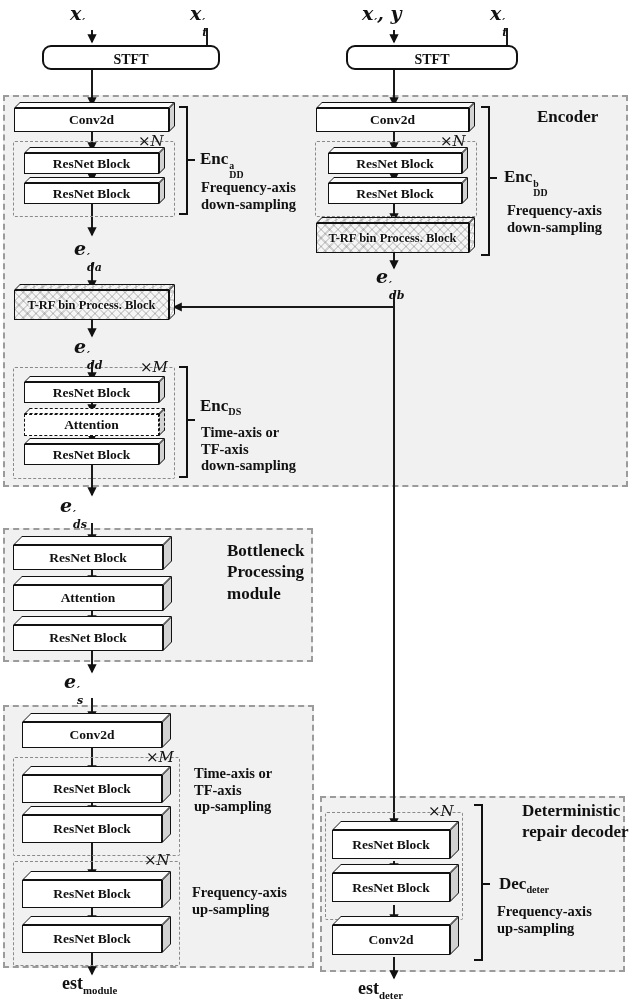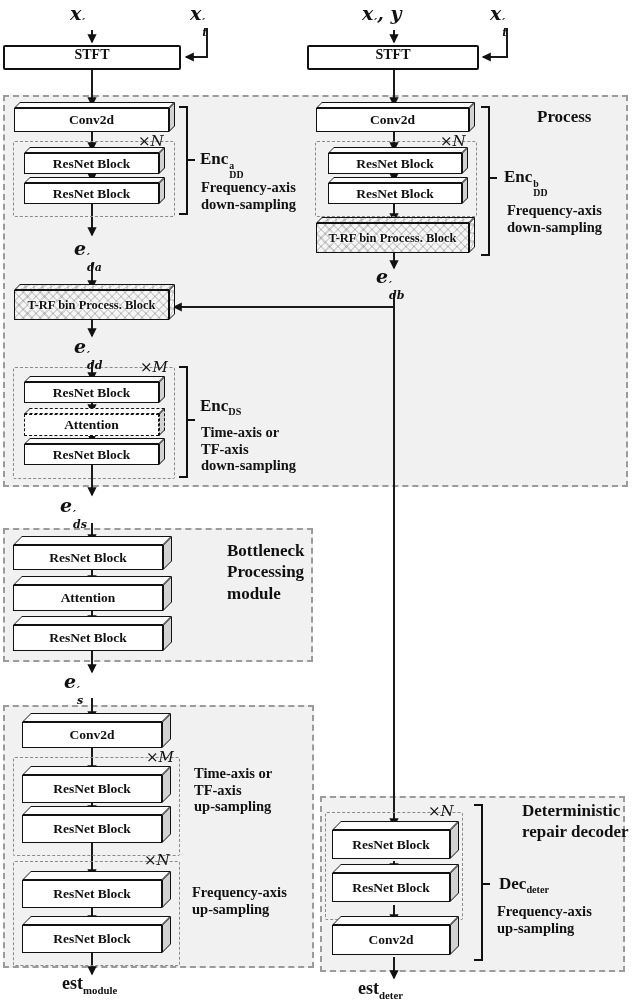--- a/index.html
+++ b/index.html
@@ -27,23 +27,23 @@
     transform-origin:0 0;z-index:1;box-sizing:border-box;}
   .box3d.hatch .front,.box3d.hatch .top,.box3d.hatch .side{
     background-color:#f5f5f5;
     background-image:repeating-linear-gradient(45deg,rgba(0,0,0,.14) 0 1.5px,transparent 1.5px 6px),
                      repeating-linear-gradient(135deg,rgba(0,0,0,.14) 0 1.5px,transparent 1.5px 6px);}
   .box3d.hatch .front span{text-shadow:0 0 3px #fff,0 0 3px #fff,0 0 3px #fff;}
   .box3d.dashedbox .front,.box3d.dashedbox .top,.box3d.dashedbox .side{border-style:dashed;}
   .box3d .front span{white-space:nowrap;}
 
   
-  .pill{position:absolute;background:#fff;border:2px solid #111;border-radius:2px;
-    display:flex;align-items:flex-start;justify-content:center;font-weight:bold;font-size:14px;
-    z-index:10;box-sizing:border-box;}
+  .pill{position:absolute;background:#fff;border:2px solid #111;border-radius:9px;
+    display:flex;align-items:flex-end;justify-content:center;font-weight:bold;font-size:14px;
+    z-index:10;box-sizing:border-box;margin-left:39px;}
 
   
   .t{position:absolute;z-index:15;}
   .caption{font-size:14.5px;line-height:1.14;font-weight:bold;white-space:pre-line;}
   .title{font-size:17px;line-height:1.25;font-weight:bold;white-space:pre-line;}
   .rep{font-family:"DejaVu Serif",serif;font-style:italic;font-size:15px;}
   .math{font-family:"DejaVu Serif",serif;font-style:italic;font-weight:bold;font-size:19px;white-space:nowrap;}
   .func{font-weight:bold;font-size:17px;white-space:nowrap;}
   .scripts{display:inline-grid;grid-template-rows:.9em .9em;font-size:.58em;
     line-height:.9em;vertical-align:-0.55em;margin-left:1px;}
@@ -128,21 +128,21 @@
         <span class="sub">t</span>
       </span></span>
 
   <div class="pill" style="left:3px;top:45px;width:178px;height:25px;">
       <span>STFT</span>
     </div>
   <div class="pill" style="left:307px;top:45px;width:172px;height:25px;">
       <span>STFT</span>
     </div>
 
-  <span class="t title" style="left:537px;top:106px;">Process</span>
+  <span class="t title" style="left:537px;top:106px;">Encoder</span>
 
   <div class="box3d" style="left:14px;top:108px;width:155px;height:24px;">
       <span class="top"></span>
       <span class="side"></span>
       <div class="front">
         <span>Conv2d</span>
       </div>
     </div>
   <div class="group" style="left:13px;top:141px;width:160px;height:74px;"></div>
   <span class="t rep" style="left:138px;top:132px;">×N</span>

